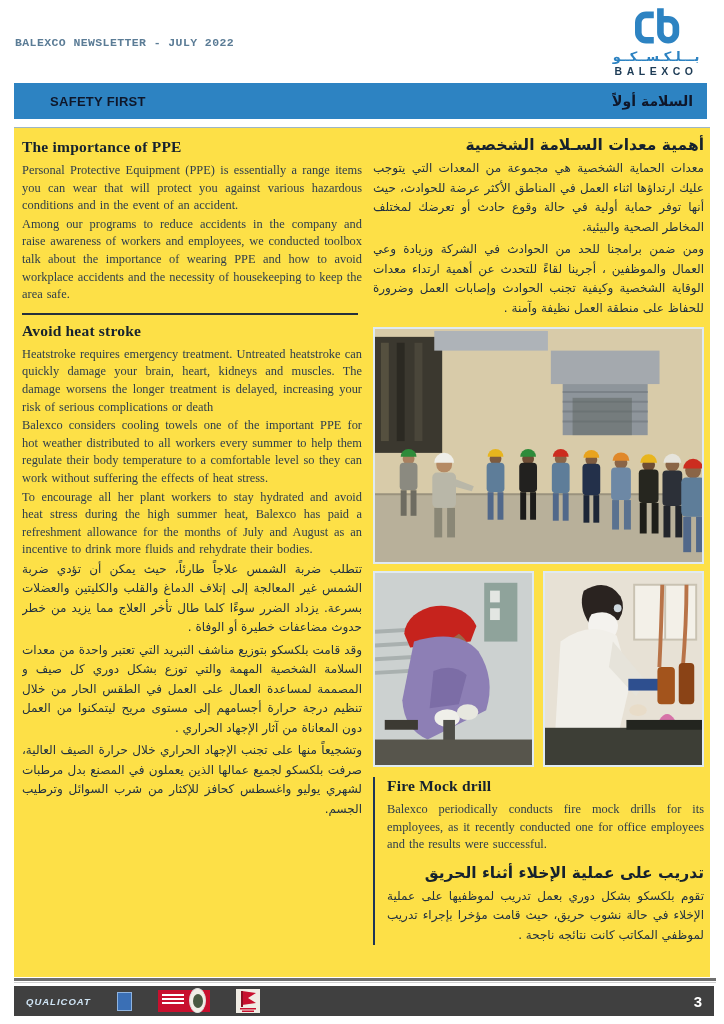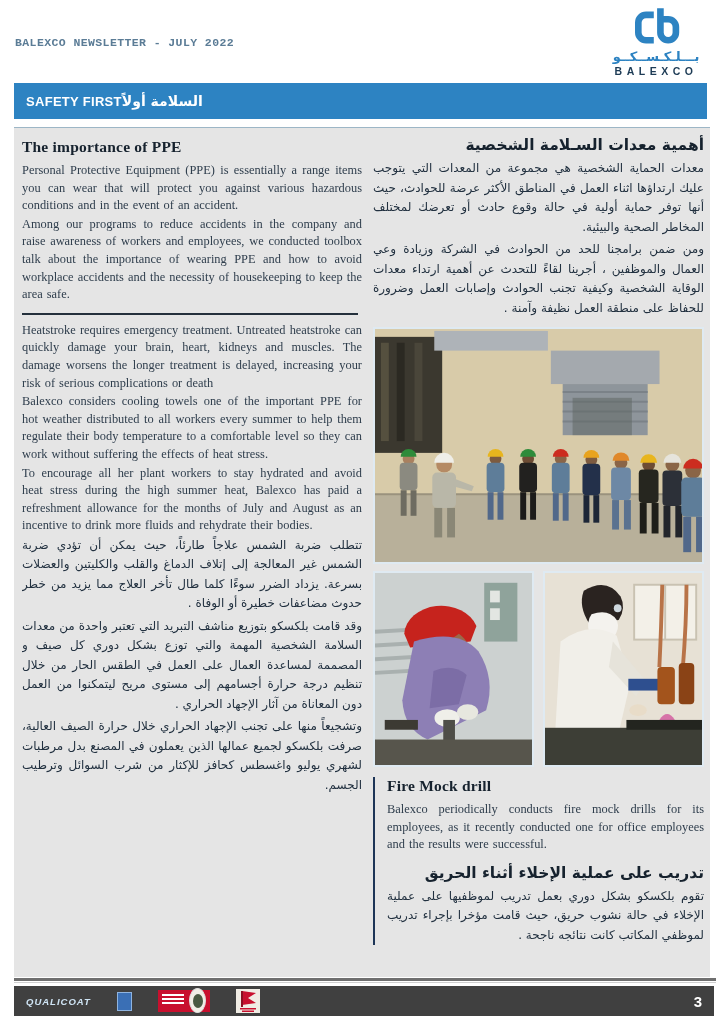--- a/index.html
+++ b/index.html
@@ -20,30 +20,30 @@
     display:block; color:#2d83c2; font-weight:bold; font-size:13px; line-height:14px;
     font-family:"DejaVu Sans", sans-serif; margin-top:2px;
   }
   .logo-latin {
     display:block; color:#1d3b55; font-family:"Liberation Sans", sans-serif;
     font-size:10.5px; font-weight:bold; letter-spacing:4.5px; margin-top:1px;
   }
   
   .banner {
     position:absolute; left:14px; top:83px; width:693px; height:36px;
-    background:#2d83c2; color:#ffffff; display:flex; align-items:center;
-    padding:0 14px 0 12px;
+    background:#2d83c2; color:#0f172a; display:flex; align-items:center;
+    justify-content:space-between; padding:0 14px 0 36px;
     font-family:"Liberation Sans", sans-serif;
   }
   .banner .en { font-size:13px; font-weight:bold; letter-spacing:.3px; }
   .banner .ar { font-size:14px; font-weight:bold; font-family:"DejaVu Sans", sans-serif; direction:rtl; }
   
   .content {
     position:absolute; left:14px; top:127px; width:696px; height:850px;
-    background:#e5e5e5; border-top:1px solid #9db6c6; overflow:hidden;
+    background:#fde047; border-top:1px solid #9db6c6; overflow:hidden;
   }
   .col { position:absolute; top:6px; overflow:hidden; }
   .col-left  { left:8px;  width:340px; height:838px; }
   .col-right { left:359px; width:331px; height:838px; }
   h2.en {
     font-size:15.5px; color:#16222e; font-weight:bold; margin:4px 0 6px 0; letter-spacing:.2px;
   }
   h2.ar {
     font-size:15.5px; color:#16222e; font-weight:bold; margin:2px 0 5px 0;
     direction:rtl; text-align:right; font-family:"DejaVu Sans", sans-serif;
@@ -115,20 +115,21 @@
 
   <div class="content">
 
     <div class="col col-left">
       <h2 class="en">The importance of PPE</h2>
       <p class="en">Personal Protective Equipment (PPE) is essentially a range items you can wear that will protect you against various hazardous conditions and in the event of an accident.</p>
       <p class="en">Among our programs to reduce accidents in the company and raise awareness of workers and employees, we conducted toolbox talk about the importance of wearing PPE and how to avoid workplace accidents and the necessity of housekeeping to keep the area safe.</p>
 
       <div class="rule"></div>
 
+      <h2 class="en">Avoid heat stroke</h2>
       <p class="en">Heatstroke requires emergency treatment. Untreated heatstroke can quickly damage your brain, heart, kidneys and muscles. The damage worsens the longer treatment is delayed, increasing your risk of serious complications or death</p>
       <p class="en">Balexco considers cooling towels one of the important PPE for hot weather distributed to all workers every summer to help them regulate their body temperature to a comfortable level so they can work without suffering the effects of heat stress.</p>
       <p class="en">To encourage all her plant workers to stay hydrated and avoid heat stress during the high summer heat, Balexco has paid a refreshment allowance for the months of July and August as an incentive to drink more fluids and rehydrate their bodies.</p>
 
       <p class="ar">تتطلب ضربة الشمس علاجاً طارئاً، حيث يمكن أن تؤدي ضربة الشمس غير المعالجة إلى إتلاف الدماغ والقلب والكليتين والعضلات بسرعة. يزداد الضرر سوءًا كلما طال تأخر العلاج مما يزيد من خطر حدوث مضاعفات خطيرة أو الوفاة .</p>
       <p class="ar">وقد قامت بلكسكو بتوزيع مناشف التبريد التي تعتبر واحدة من معدات السلامة الشخصية المهمة والتي توزع بشكل دوري كل صيف و المصممة لمساعدة العمال على العمل في الطقس الحار من خلال تنظيم درجة حرارة أجسامهم إلى مستوى مريح ليتمكنوا من العمل دون المعاناة من آثار الإجهاد الحراري .</p>
       <p class="ar">وتشجيعاً منها على تجنب الإجهاد الحراري خلال حرارة الصيف العالية، صرفت بلكسكو لجميع عمالها الذين يعملون في المصنع بدل مرطبات لشهري يوليو واغسطس كحافز للإكثار من شرب السوائل وترطيب الجسم.</p>
     </div>
 
     <div class="col col-right">

